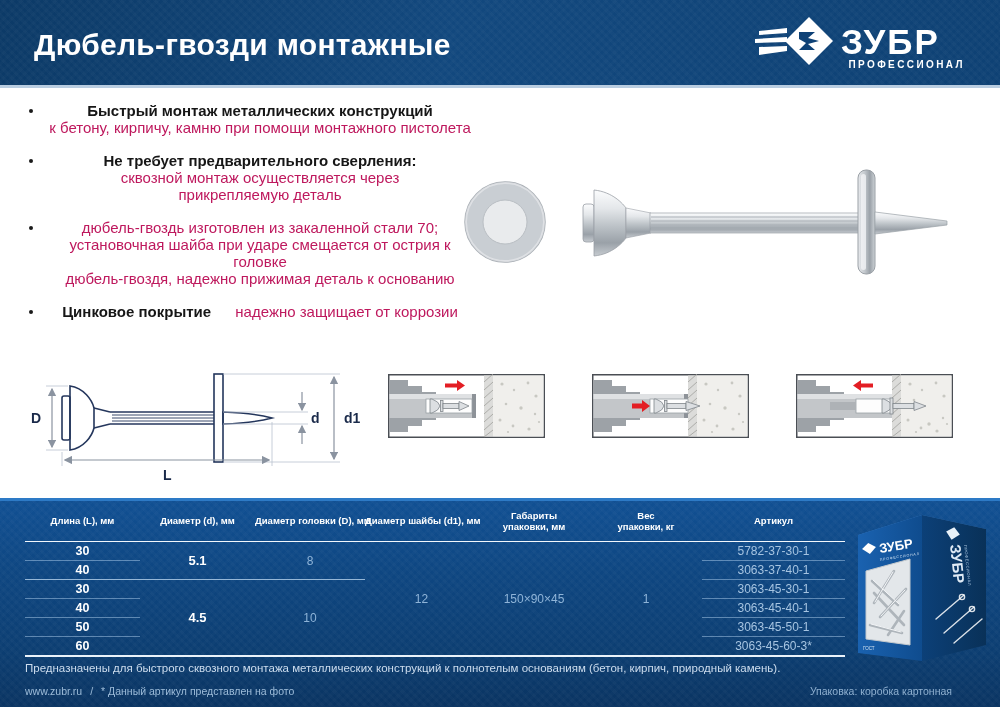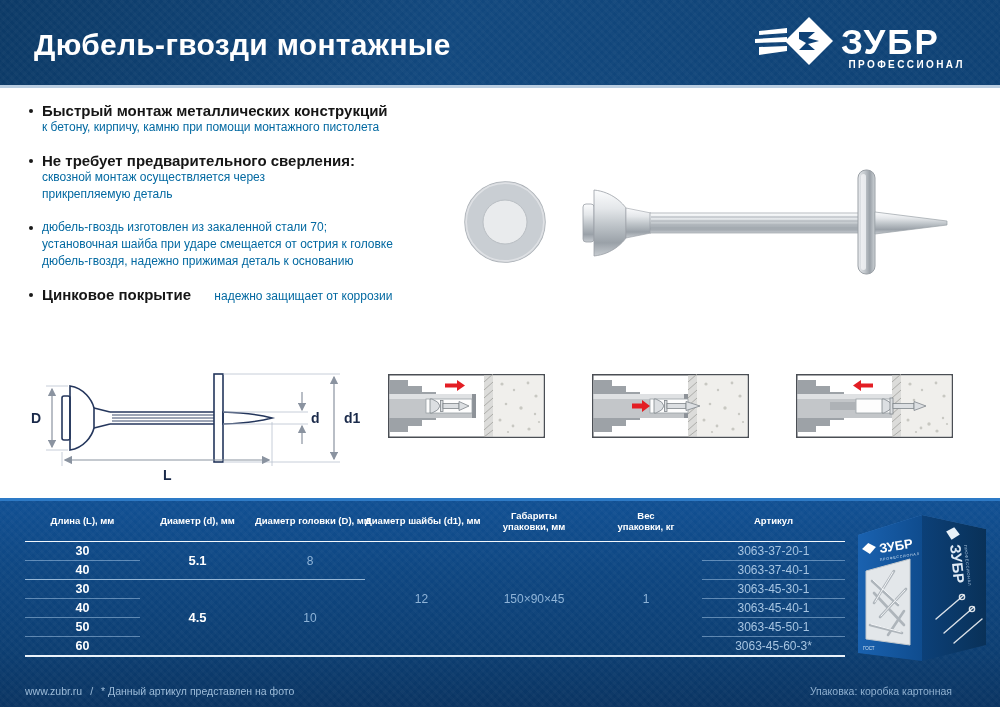--- a/index.html
+++ b/index.html
@@ -13,25 +13,25 @@
     background:repeating-linear-gradient(45deg,rgba(255,255,255,.02) 0 3px,transparent 3px 6px),
                repeating-linear-gradient(-45deg,rgba(255,255,255,.016) 0 3px,transparent 3px 6px);}
   .page-title{position:absolute;left:30px;top:24px;margin:4px;color:#fff;
     font-size:30px;font-weight:bold;letter-spacing:.3px;z-index:2;}
   .logo{position:absolute;right:33px;top:12px;width:212px;height:60px;z-index:2;}
   .band-edge{position:absolute;top:85px;left:0;width:1000px;height:3px;background:#b9cde1;}
 
   
   .content{position:absolute;top:88px;left:0;width:1000px;height:410px;background:#fff;}
 
-  .features{position:absolute;left:28px;top:14px;width:450px;margin:0;padding:0;list-style:none;}
+  .features{position:absolute;left:28px;top:14px;width:450px;margin:0;padding:0;list-style:none;text-align:center;}
   .feat{position:relative;padding-left:14px;margin-bottom:16px;}
   .feat::before{content:"";position:absolute;left:1px;top:7px;width:4px;height:4px;border-radius:50%;background:#1a1a1a;}
   .feat .b{display:block;font-weight:bold;color:#161616;font-size:15px;line-height:17px;}
-  .feat .r{display:block;color:#0369a1;font-size:12px;line-height:17px;white-space:pre-line;}
+  .feat .r{display:block;color:#be185d;font-size:15px;line-height:17px;white-space:pre-line;}
   .feat.inline .b{display:inline;}
   .feat.inline .r{display:inline;white-space:normal;padding-left:20px;}
 
   .product-photo{position:absolute;left:455px;top:60px;width:500px;height:152px;}
   .tech-diagram{position:absolute;left:18px;top:272px;width:352px;height:124px;}
   .install{position:absolute;top:286px;width:157px;height:64px;}
   .install.p1{left:388px;} .install.p2{left:592px;} .install.p3{left:796px;}
 
   
   .table-section{position:absolute;top:498px;left:0;width:1000px;height:209px;
@@ -365,21 +365,21 @@
         </tr>
       </thead>
       <tbody>
         <tr>
           <td class="len sep">30</td>
           <td class="dv gsep" rowspan="2">5.1</td>
           <td class="hv gsep" rowspan="2">8</td>
           <td class="sv" rowspan="6">12</td>
           <td class="sv" rowspan="6">150×90×45</td>
           <td class="sv" rowspan="6">1</td>
-          <td class="art sep">3063-37-20-1</td>
+          <td class="art sep">5782-37-30-1</td>
         </tr>
         <tr>
           <td class="len gsep">40</td>
           <td class="art sep">3063-37-40-1</td>
         </tr>
         <tr>
           <td class="len sep">30</td>
           <td class="dv" rowspan="4">4.5</td>
           <td class="hv" rowspan="4">10</td>
           <td class="art sep">3063-45-30-1</td>
@@ -443,19 +443,20 @@
       </g>
       <g stroke="rgba(255,255,255,.85)" stroke-width="1.4" stroke-linecap="round">
         <line x1="84" y1="126" x2="112" y2="102"></line>
           <line x1="92" y1="140" x2="122" y2="114"></line>
         <line x1="102" y1="150" x2="130" y2="126"></line>
         <circle cx="110" cy="104" r="2.6" fill="none"></circle>
           <circle cx="120" cy="116" r="2.6" fill="none"></circle>
       </g>
     </svg>
 
+    <div class="foot-desc">Предназначены для быстрого сквозного монтажа металлических конструкций к полнотелым основаниям (бетон, кирпич, природный камень).</div>
     <div class="foot-line">
       <a href="#">www.zubr.ru</a><span class="sep">/</span><span>* Данный артикул представлен на фото</span>
     </div>
     <div class="pack-note">Упаковка: коробка картонная</div>
   </div>
 
 </div>
 
 </body></html>

